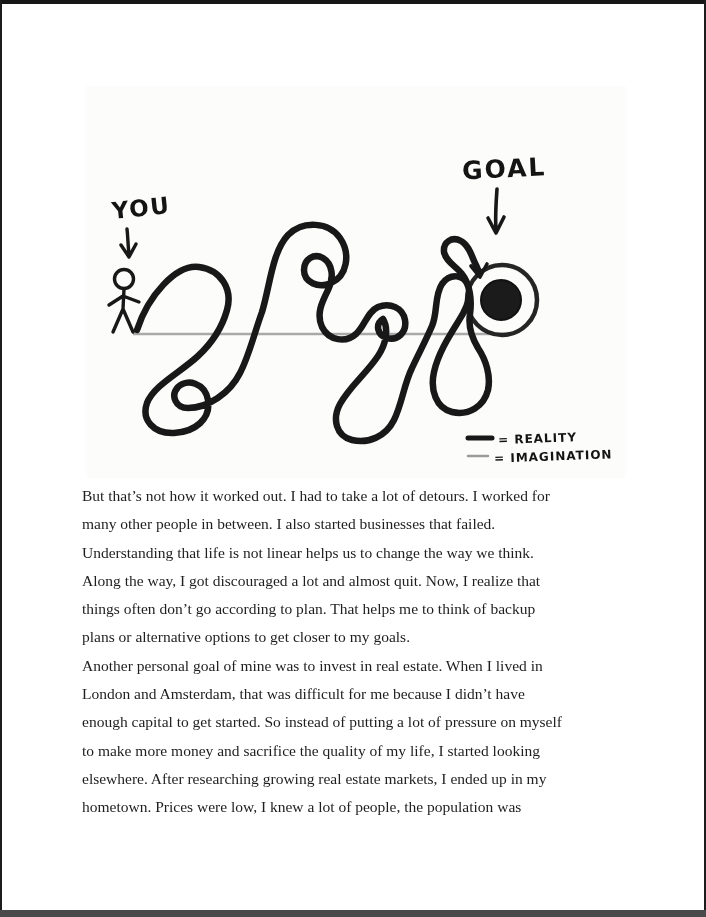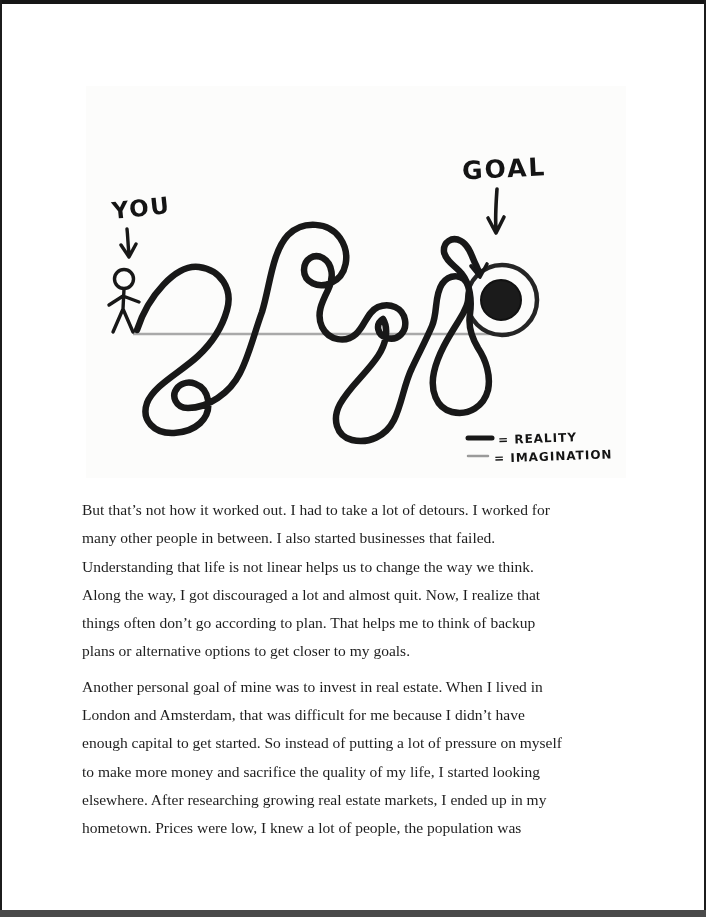--- a/index.html
+++ b/index.html
@@ -26,28 +26,28 @@
   }
   .hand {
     font-family: "DejaVu Sans", sans-serif;
     font-weight: 700;
     fill: #141414;
   }
 
   
   .bodytext {
     position: absolute;
-    left: 82px; top: 496px;
+    left: 82px; top: 482px;
     width: 600px;
     color: #1e1e1e;
     font-size: 15.5px;
     line-height: 28.3px;
   }
   .para { white-space: pre-line; margin: 0; }
-  .para + .para { margin-top: 7px; }
+  .para + .para { margin-top: 0; }
 </style>
 </head>
 <body>
 
 <div class="page">
 
   <div class="frame-top"></div>
   <div class="frame-left"></div>
   <div class="frame-right"></div>
   <div class="frame-bottom"></div>

